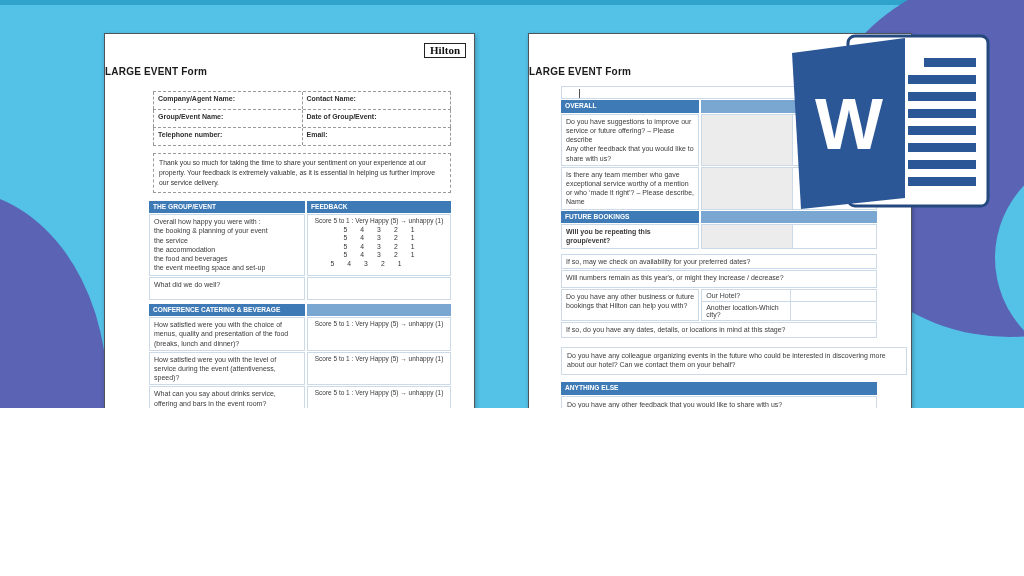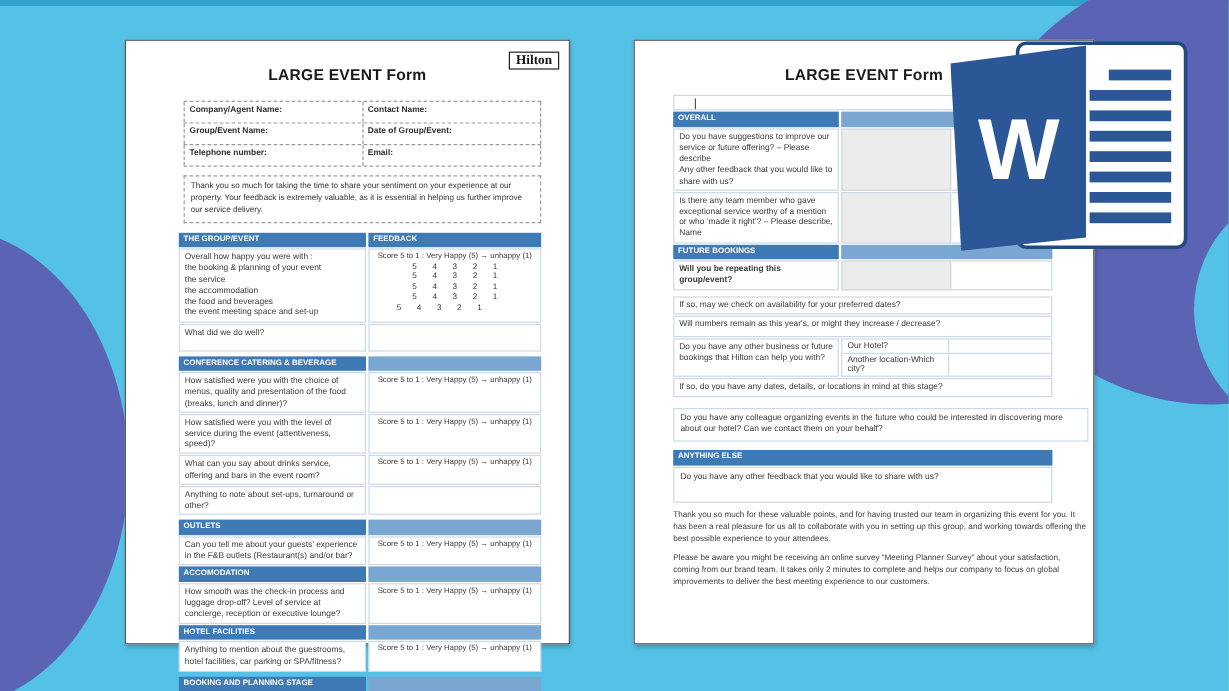--- a/index.html
+++ b/index.html
@@ -1,25 +1,25 @@
 <!DOCTYPE html>
 <html><head>
 <meta charset="utf-8">
 <style>
   * { margin:0; padding:0; box-sizing:border-box; }
   html,body { width:1024px; height:576px; overflow:hidden; font-family:"Liberation Sans", sans-serif; }
-  #canvas { position:relative; width:1024px; height:576px; background:#54c1e6; overflow:hidden; }
+  #canvas { position:relative; width:1024px; height:408px; background:#54c1e6; overflow:hidden; }
   #bg { position:absolute; left:0; top:0; }
 
   .page { position:absolute; top:33px; height:504px; background:#fff; border:1px solid #4f545a;
           box-shadow:1px 2px 4px rgba(0,0,0,.25); }
   #page1 { left:104px; width:371px; }
   #page2 { left:528px; width:384px; }
 
-  .page-title { text-align:center; font-weight:bold; font-size:13px; color:#1a1a1a; margin-top:21px; letter-spacing:.2px; }
+  .page-title { font-weight:bold; font-size:10px; color:#1a1a1a; margin-top:32px; letter-spacing:.2px; }
 
   
   .hilton { position:absolute; right:8px; top:9px; border:1px solid #222; padding:0 5px 1px 5px;
             font-family:"Liberation Serif", serif; font-weight:bold; font-size:11px; color:#111; background:#fff; }
 
   
   .info-table { margin:14px 23px 0 48px; border-top:1px dashed #9a9a9a; }
   .info-row { display:flex; border-bottom:1px dashed #9a9a9a; }
   .info-cell { flex:1; border-left:1px dashed #9a9a9a; padding:3px 4px 7px 4px; font-size:7px; font-weight:bold; color:#2e2e2e; }
   .info-cell:last-child { border-right:1px dashed #9a9a9a; }

